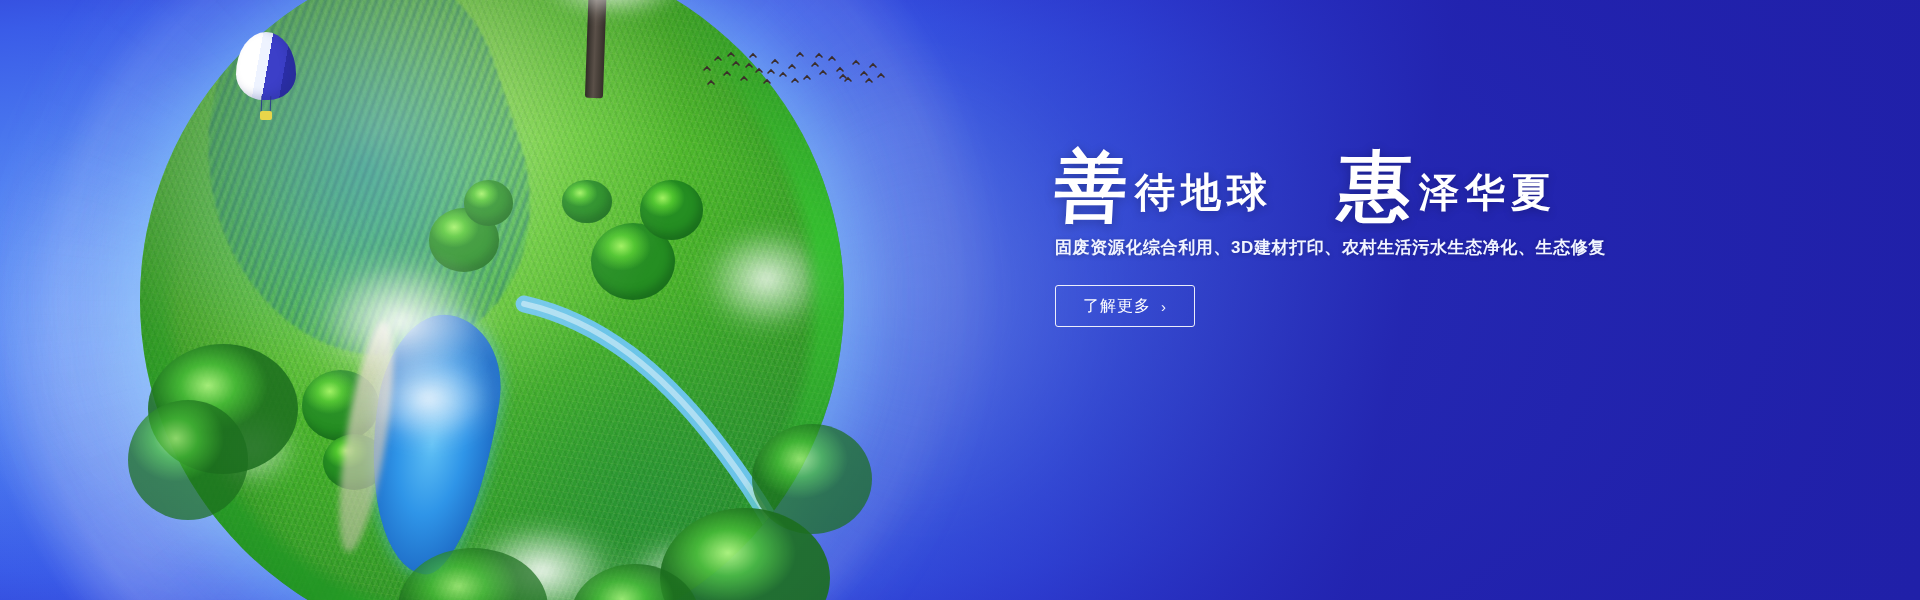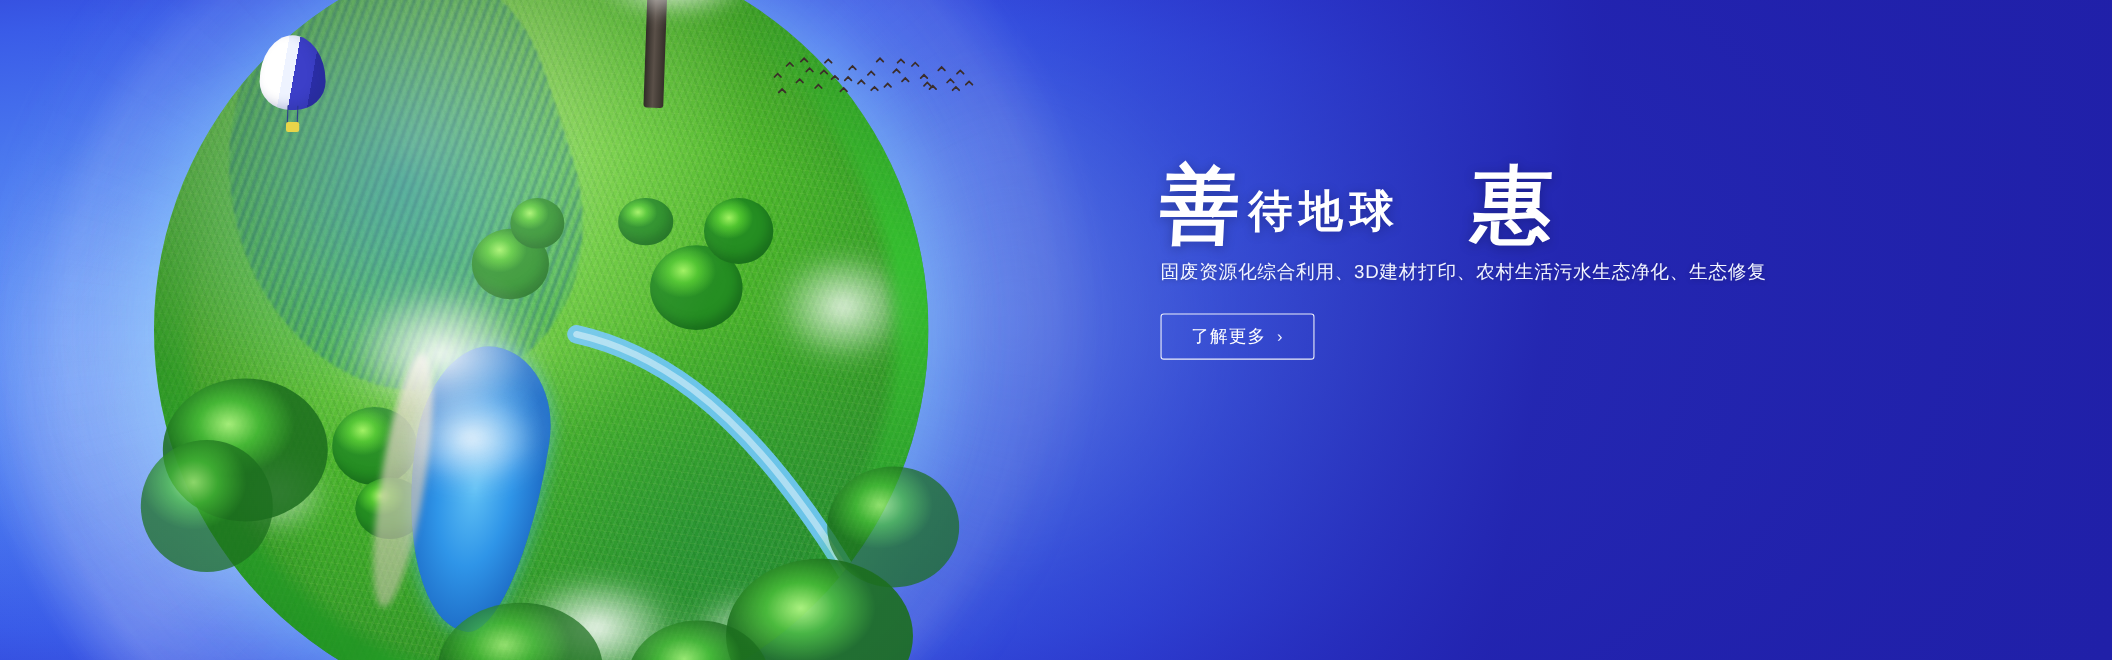--- a/index.html
+++ b/index.html
@@ -168,21 +168,21 @@
   #content{position:absolute;left:1055px;top:146px;width:760px;}
   .headline{display:flex;align-items:flex-end;white-space:nowrap;
     color:#fff;text-shadow:0 2px 10px rgba(0,0,20,.28);line-height:1;}
   .hl-big{font-family:"DejaVu Serif","Liberation Serif",serif;font-size:72px;font-weight:700;
     letter-spacing:0;transform:skewX(-3deg) scaleY(1.04);padding-right:8px;position:relative;top:4px;}
   .hl-small{font-family:"DejaVu Serif","Liberation Serif",serif;font-size:40px;font-weight:700;
     letter-spacing:6px;padding-bottom:6px;}
   .hl-gap{width:66px;}
   .subtitle{margin-top:22px;color:#fff;font-size:27px;letter-spacing:7px;font-weight:400;
     text-shadow:0 1px 6px rgba(0,0,20,.25);white-space:nowrap;}
-  .desc{margin-top:18px;color:#f2f5ff;font-size:17px;letter-spacing:.6px;font-weight:400;
+  .desc{margin-top:18px;color:#f2f5ff;font-size:17px;letter-spacing:.6px;font-weight:700;
     text-shadow:0 1px 5px rgba(0,0,20,.25);white-space:nowrap;}
   #cta{margin-top:26px;display:inline-flex;align-items:center;justify-content:center;gap:10px;
     width:140px;height:42px;border:1px solid rgba(255,255,255,.9);border-radius:3px;
     background:transparent;color:#fff;font-size:16px;letter-spacing:1px;cursor:pointer;
     font-family:"Liberation Sans","DejaVu Sans",sans-serif;}
   #cta .chev{font-size:15px;opacity:.95;}
 </style>
 </head>
 <body>
 
@@ -286,20 +286,21 @@
     </svg>
   </div>
 
   <div id="content">
 
     <div class="headline">
       <span class="hl-big">善</span>
       <span class="hl-small">待地球</span>
       <span class="hl-gap"></span>
       <span class="hl-big">惠</span>
+      <span class="hl-small">泽华夏</span>
     </div>
 
 
     <div class="desc">固废资源化综合利用、3D建材打印、农村生活污水生态净化、生态修复</div>
 
     <button id="cta">
       <span>了解更多</span>
       <span class="chev">›</span>
     </button>
 

